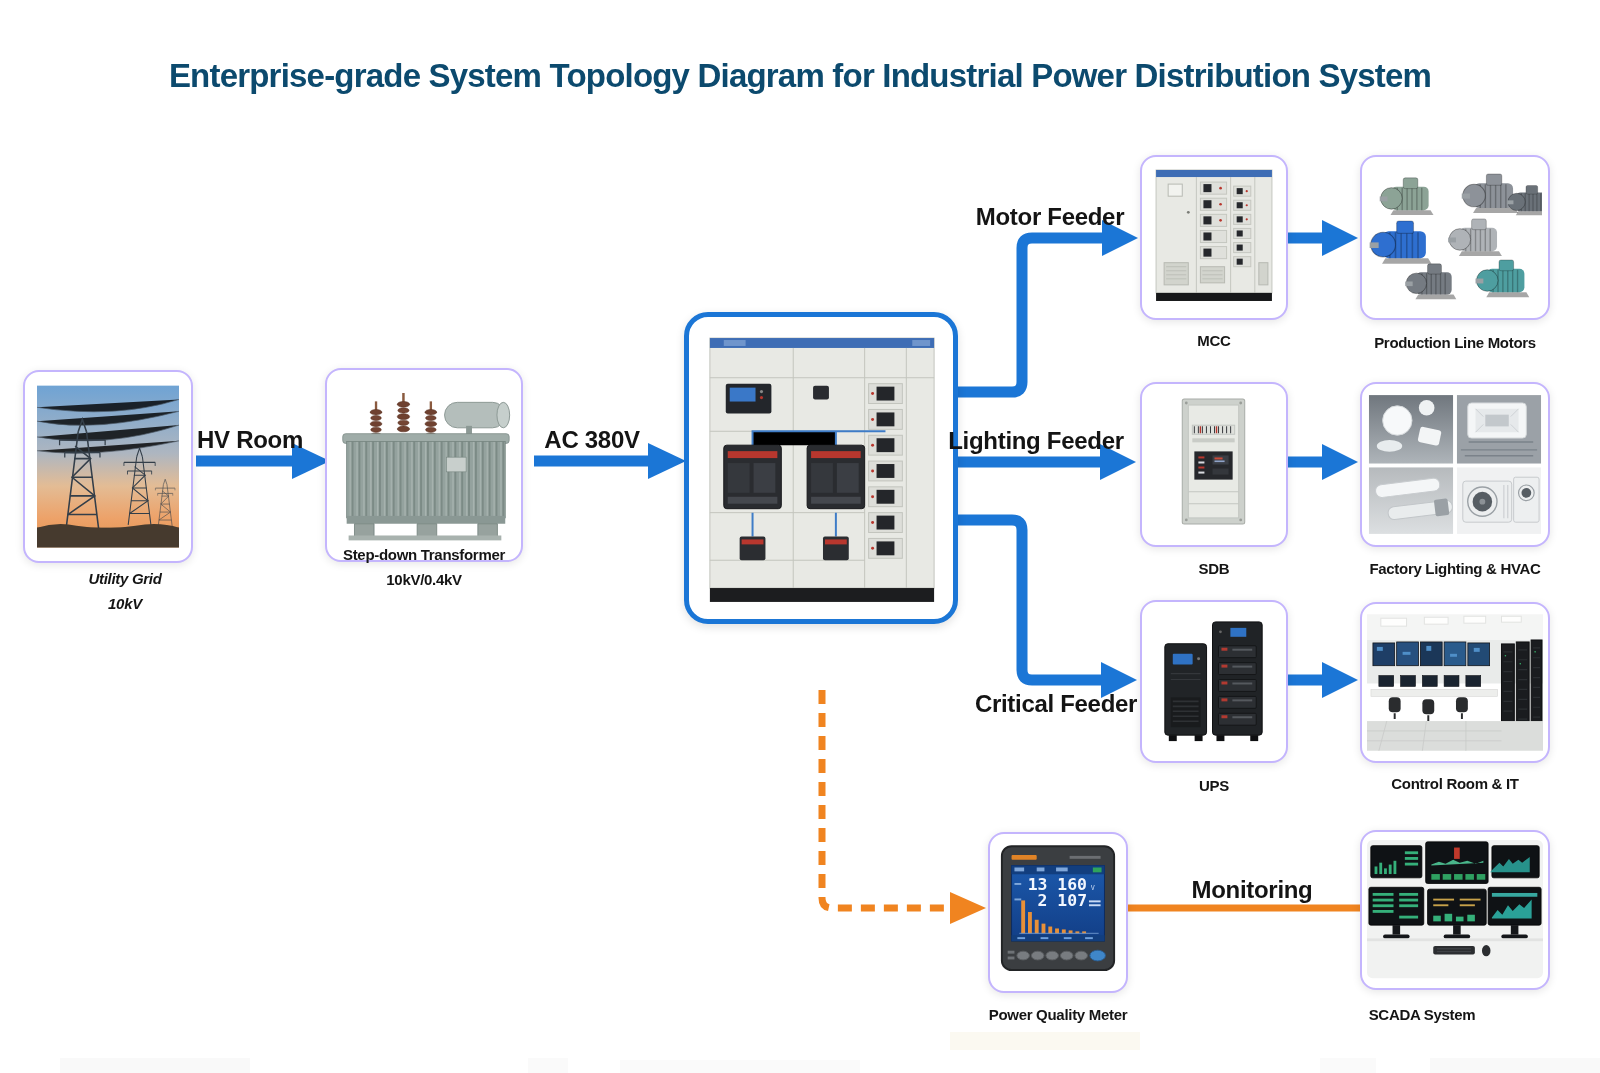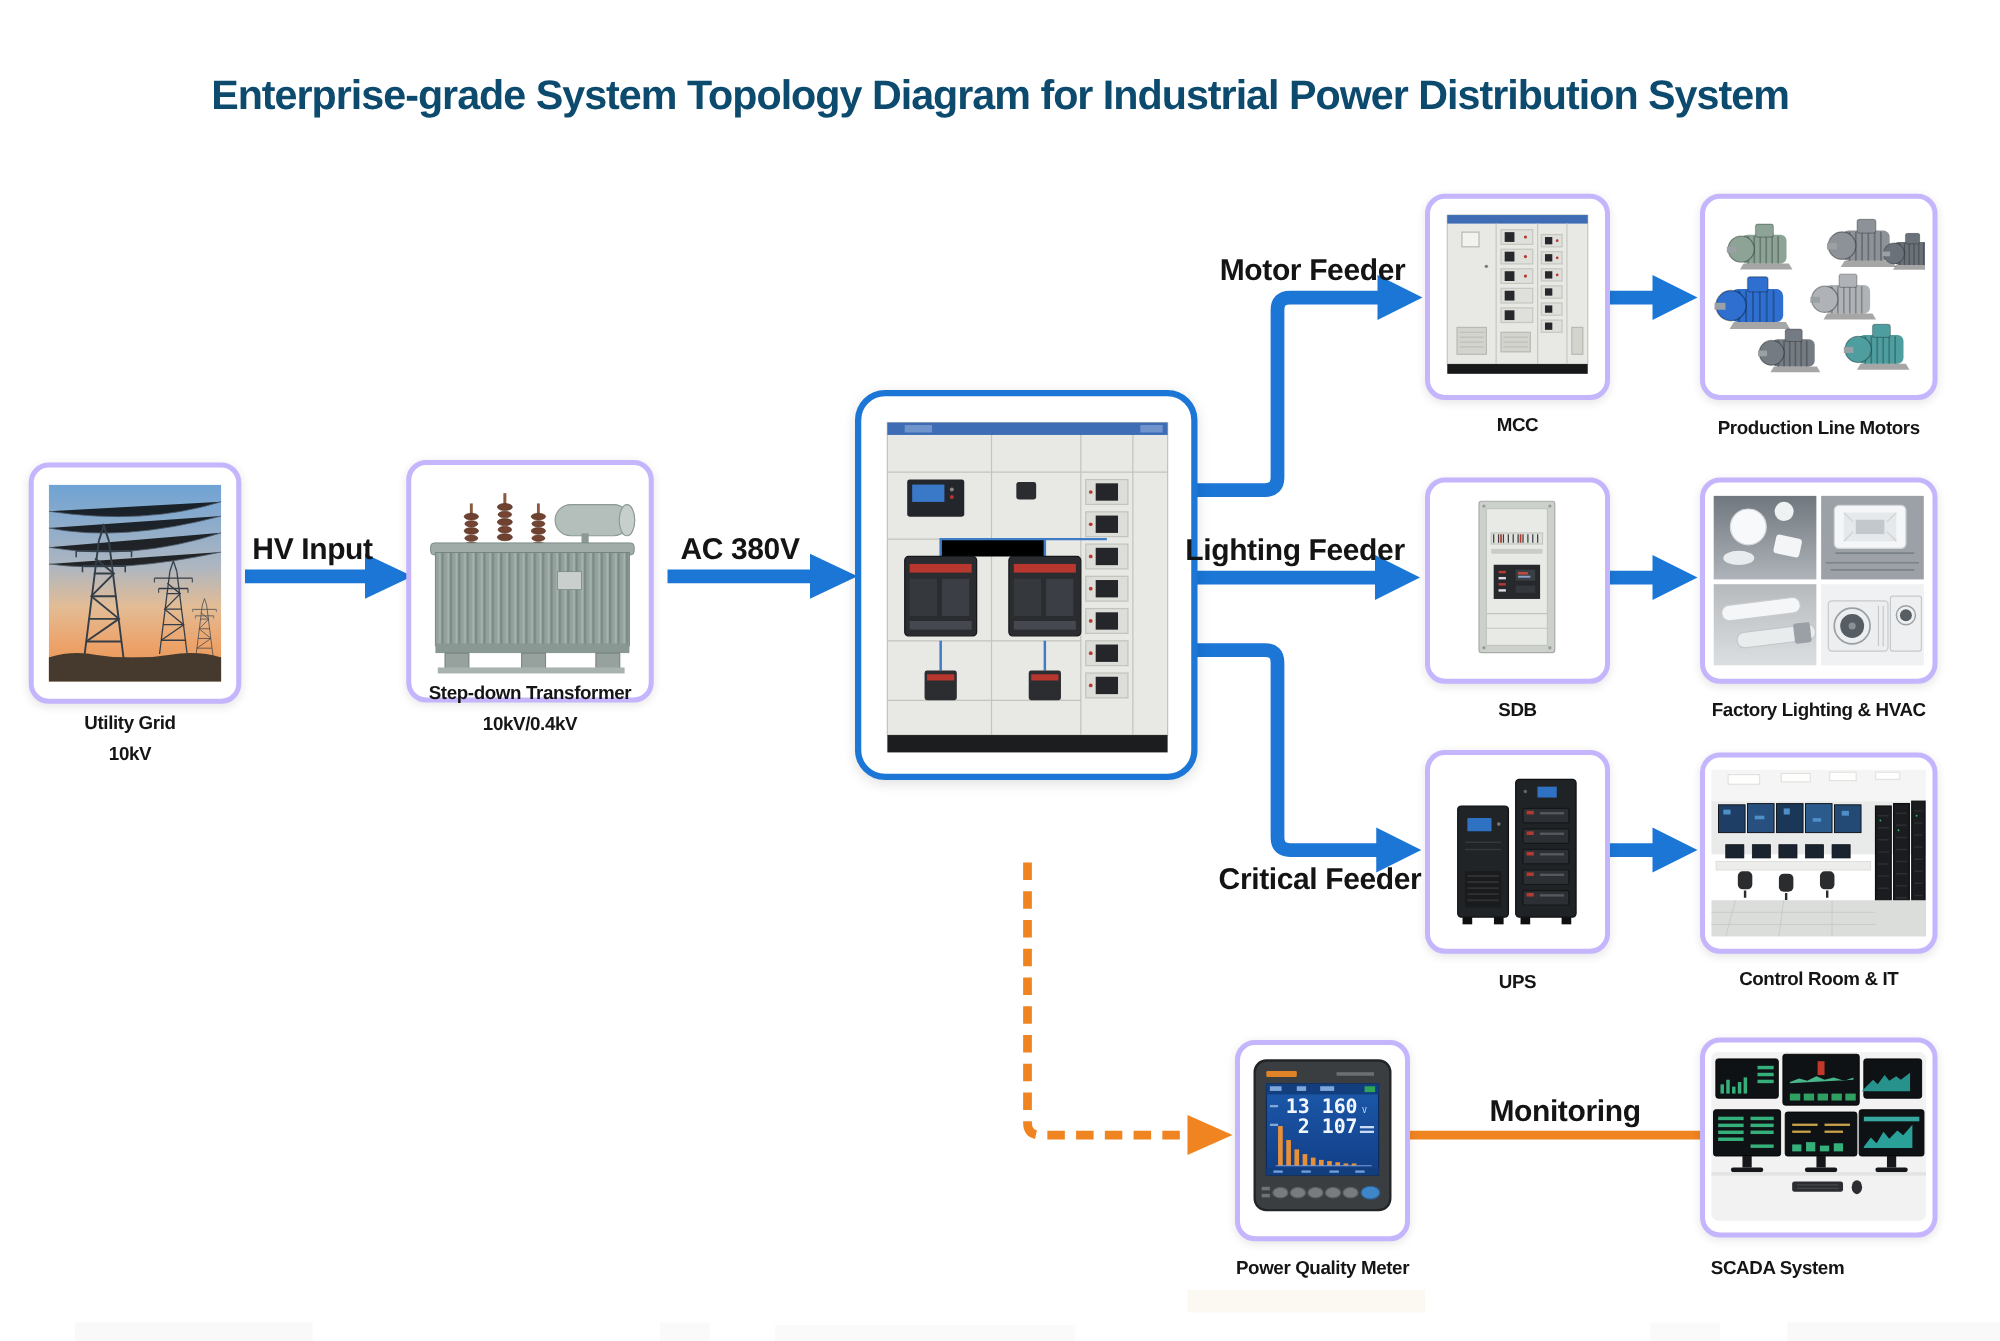--- a/index.html
+++ b/index.html
@@ -1,21 +1,21 @@
 <!DOCTYPE html>
 <html><head>
 <meta charset="utf-8">
 <style>
   html,body{margin:0;padding:0;background:#fff;}
   #stage{position:relative;width:1600px;height:1073px;background:#fff;overflow:hidden;
          font-family:"Liberation Sans", sans-serif;color:#161616;}
   #title{position:absolute;top:57px;left:50%;transform:translateX(-50%);
          font-size:33px;font-weight:700;letter-spacing:-0.8px;color:#0c4a6e;white-space:nowrap;}
   #connectors{position:absolute;left:0;top:0;width:1600px;height:1073px;z-index:1;}
-  .card{position:absolute;background:#fff;border:4px solid #c4b5fd;border-radius:16px;
+  .card{position:absolute;background:#fff;border:2px solid #c4b5fd;border-radius:16px;
         box-shadow:0 2px 8px rgba(0,0,0,.10);display:flex;align-items:center;justify-content:center;
         overflow:hidden;z-index:2;box-sizing:border-box;}
   .card svg{width:100%;height:100%;display:block;}
   #card-mdb{border:5px solid #1B76D6;border-radius:24px;box-shadow:0 3px 10px rgba(0,0,0,.12);}
   .lbl{position:absolute;transform:translateX(-50%);font-weight:700;font-size:15px;line-height:25px;
        color:#151515;white-space:nowrap;text-align:center;letter-spacing:-0.3px;z-index:3;}
   .elbl{position:absolute;transform:translateX(-50%);font-weight:700;font-size:24px;color:#141414;
         white-space:nowrap;z-index:3;letter-spacing:-0.3px;}
   .artifact{position:absolute;z-index:0;}
 </style>
@@ -547,38 +547,38 @@
           <rect x="81" y="102" width="28" height="4" rx="2"></rect>
           <rect x="142" y="102" width="28" height="4" rx="2"></rect>
       </g>
       <rect y="106" width="186" height="3" fill="#E2E3E2"></rect>
       <rect x="70" y="114" width="44" height="9" rx="2" fill="#2B2D30"></rect>
       <path d="M74 117 h36 M74 120 h36" stroke="#44474B" stroke-width="1"></path>
       <ellipse cx="126" cy="119" rx="4.5" ry="6" fill="#2B2D30"></ellipse>
     </svg>
   </div>
 
-  <div class="lbl" style="left:104px;top:566px;">
+  <div class="lbl" style="left:125px;top:566px;font-style:italic;">
     <div>Utility Grid</div>
     <div>10kV</div>
   </div>
   <div class="lbl" style="left:424px;top:542px;">
     <div>Step-down Transformer</div>
     <div>10kV/0.4kV</div>
   </div>
   <div class="lbl" style="left:1214px;top:328px;">MCC</div>
   <div class="lbl" style="left:1455px;top:330px;">Production Line Motors</div>
   <div class="lbl" style="left:1214px;top:556px;">SDB</div>
   <div class="lbl" style="left:1455px;top:556px;">Factory Lighting &amp; HVAC</div>
   <div class="lbl" style="left:1214px;top:773px;">UPS</div>
   <div class="lbl" style="left:1455px;top:771px;">Control Room &amp; IT</div>
   <div class="lbl" style="left:1058px;top:1002px;">Power Quality Meter</div>
   <div class="lbl" style="left:1422px;top:1002px;">SCADA System</div>
 
-  <div class="elbl" style="left:250px;top:426px;">HV Input</div>
+  <div class="elbl" style="left:250px;top:426px;">HV Room</div>
   <div class="elbl" style="left:592px;top:426px;">AC 380V</div>
   <div class="elbl" style="left:1050px;top:203px;">Motor Feeder</div>
   <div class="elbl" style="left:1036px;top:427px;">Lighting Feeder</div>
   <div class="elbl" style="left:1056px;top:690px;">Critical Feeder</div>
   <div class="elbl" style="left:1252px;top:876px;">Monitoring</div>
 
   <div class="artifact" style="left:60px;top:1058px;width:190px;height:15px;background:rgba(0,0,0,0.025);"></div>
   <div class="artifact" style="left:528px;top:1058px;width:40px;height:15px;background:rgba(0,0,0,0.02);"></div>
   <div class="artifact" style="left:620px;top:1060px;width:240px;height:13px;background:rgba(0,0,0,0.02);"></div>
   <div class="artifact" style="left:950px;top:1032px;width:190px;height:18px;background:rgba(240,230,200,0.25);"></div>

